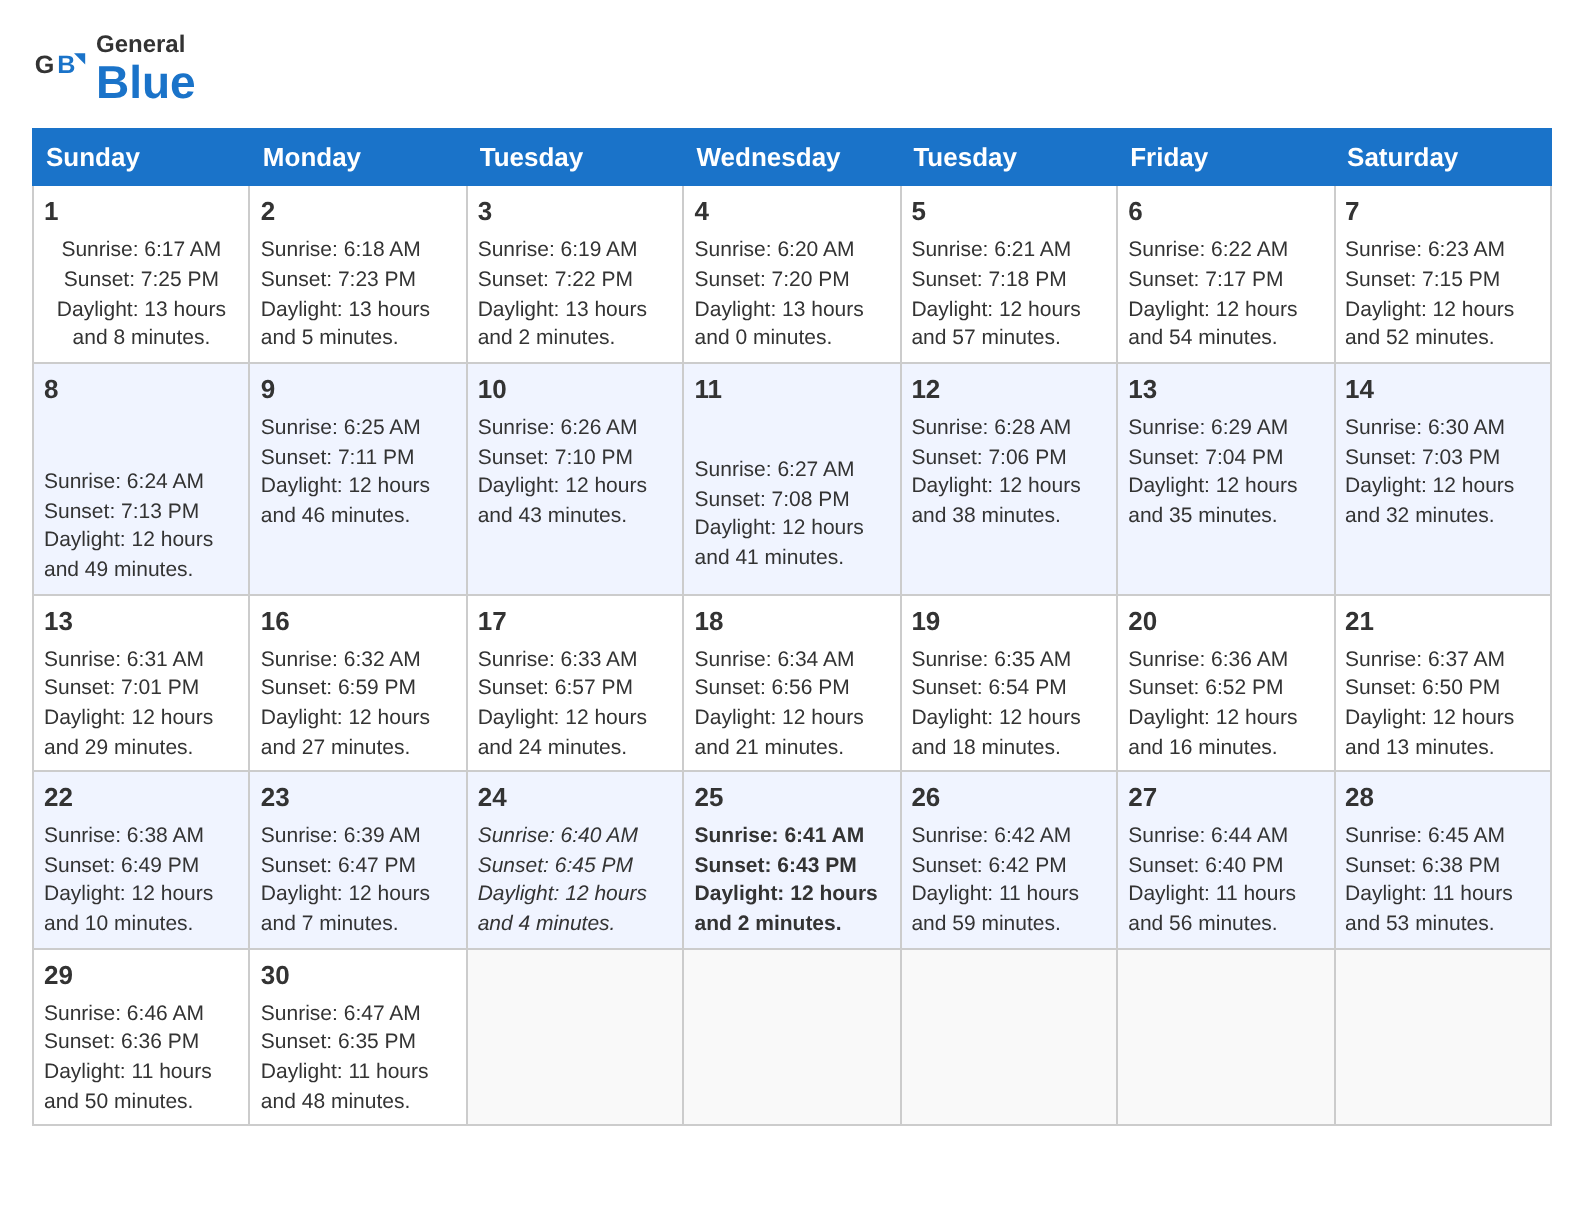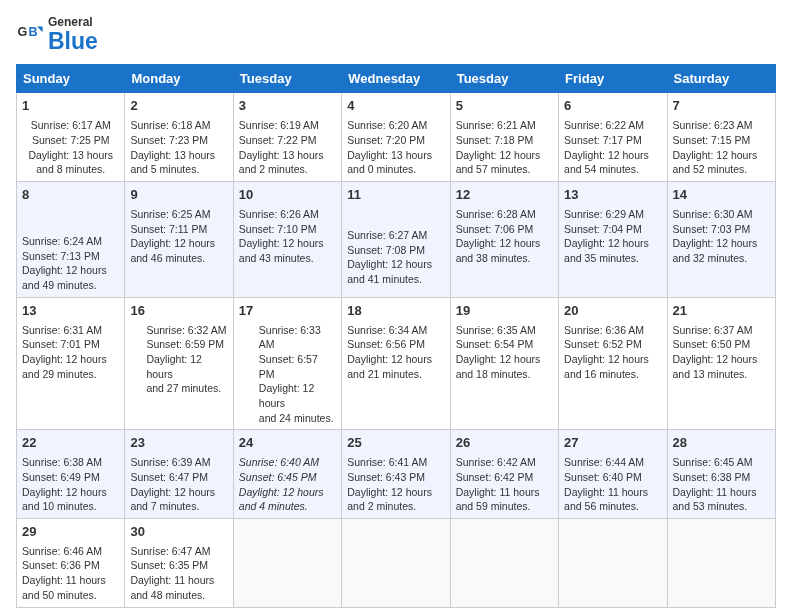--- a/index.html
+++ b/index.html
@@ -224,28 +224,28 @@
       <tr>
         <td>
           <span class="day-number">13</span>
           <div class="day-info" style="white-space: pre-line;">Sunrise: 6:31 AM
 Sunset: 7:01 PM
 Daylight: 12 hours
 and 29 minutes.</div>
         </td>
         <td>
           <span class="day-number">16</span>
-          <div class="day-info" style="white-space: pre-line; margin-left: 16px;">Sunrise: 6:32 AM
+          <div class="day-info" style="white-space: pre-line;">Sunrise: 6:32 AM
 Sunset: 6:59 PM
 Daylight: 12 hours
 and 27 minutes.</div>
         </td>
         <td>
           <span class="day-number">17</span>
-          <div class="day-info" style="white-space: pre-line; margin-left: 20px;">Sunrise: 6:33 AM
+          <div class="day-info" style="white-space: pre-line;">Sunrise: 6:33 AM
 Sunset: 6:57 PM
 Daylight: 12 hours
 and 24 minutes.</div>
         </td>
         <td>
           <span class="day-number">18</span>
           <div class="day-info" style="white-space: pre-line;">Sunrise: 6:34 AM
 Sunset: 6:56 PM
 Daylight: 12 hours
 and 21 minutes.</div>
@@ -289,21 +289,21 @@
         </td>
         <td>
           <span class="day-number">24</span>
           <div class="day-info" style="white-space: pre-line; font-style: italic;">Sunrise: 6:40 AM
 Sunset: 6:45 PM
 Daylight: 12 hours
 and 4 minutes.</div>
         </td>
         <td>
           <span class="day-number">25</span>
-          <div class="day-info" style="white-space: pre-line;">Sunrise: 6:41 AM
+          <div class="day-info" style="white-space: pre-line; font-weight: bold;">Sunrise: 6:41 AM
 Sunset: 6:43 PM
 Daylight: 12 hours
 and 2 minutes.</div>
         </td>
         <td>
           <span class="day-number">26</span>
           <div class="day-info" style="white-space: pre-line;">Sunrise: 6:42 AM
 Sunset: 6:42 PM
 Daylight: 11 hours
 and 59 minutes.</div>

